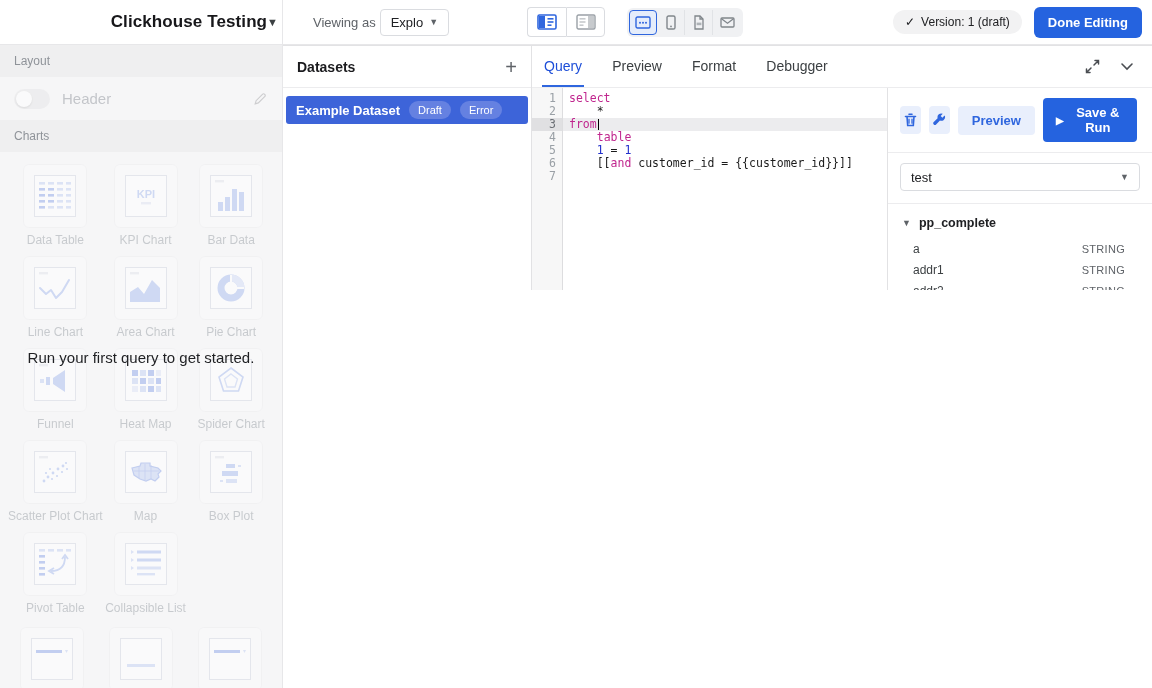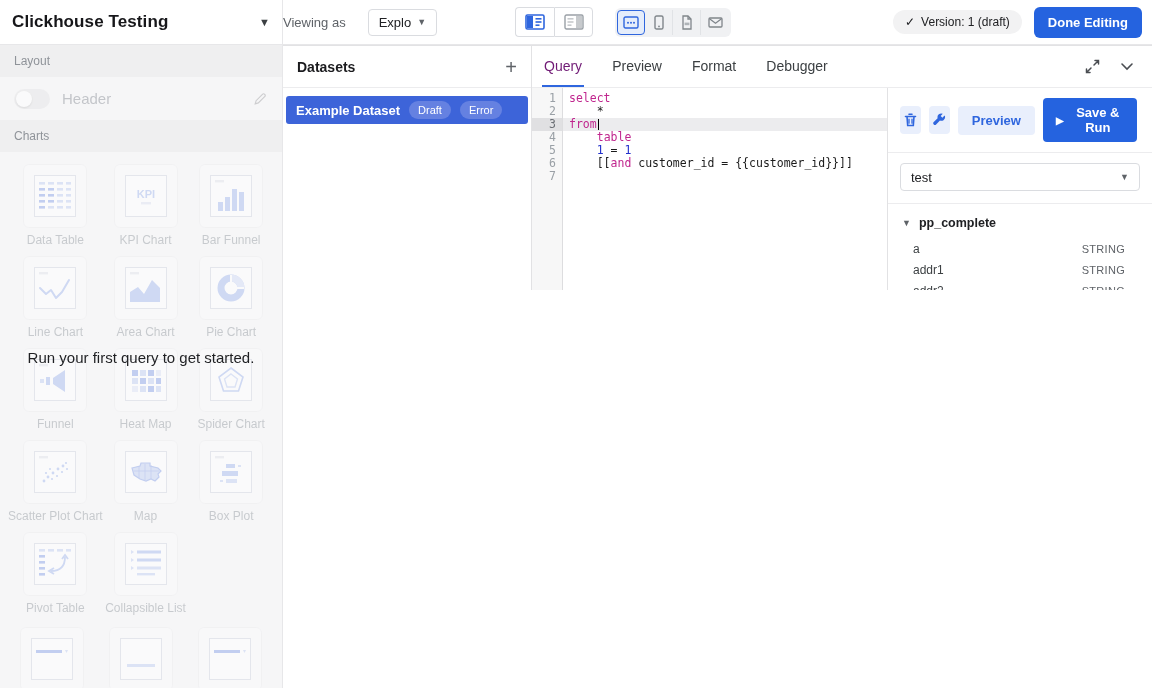--- a/index.html
+++ b/index.html
@@ -2,24 +2,24 @@
 <html><head>
 <meta charset="utf-8">
 <style>
   * { box-sizing: border-box; margin: 0; padding: 0; }
   html,body { width:1152px; height:688px; overflow:hidden; }
   body { font-family:"Liberation Sans", sans-serif; background:#fff; color:#202124; }
   .app { position:relative; width:1152px; height:688px; display:flex; flex-direction:column; }
 
   
   .topbar { height:45px; min-height:45px; display:flex; align-items:center; background:#fff; border-bottom:1px solid #e7e7e9; }
-  .title-block { width:283px; min-width:283px; height:100%; display:flex; align-items:center; justify-content:space-between; padding:0 12px; border-right:1px solid #e7e7e9; }
+  .title-block { width:283px; min-width:283px; height:100%; display:flex; align-items:center; justify-content:flex-end; padding:0 4px; border-right:1px solid #e7e7e9; }
   .dash-title { font-size:17px; font-weight:700; color:#17171a; letter-spacing:.1px; }
   .caret { font-size:11px; color:#3c4043; }
-  .viewing-as { display:flex; align-items:center; gap:22px; margin-left:0; }
+  .viewing-as { display:flex; align-items:center; gap:4px; margin-left:30px; }
   .viewing-label { font-size:13px; color:#5f6368; }
   .explo-btn { display:flex; align-items:center; gap:6px; font-size:13px; color:#202124; background:#fff; border:1px solid #dadce0; border-radius:4px; padding:5px 10px; cursor:pointer; }
   .explo-btn .caret{ font-size:9px; color:#5f6368; }
 
   .panel-toggles { display:flex; margin-left:78px; }
   .ptg-btn { width:39px; height:30px; display:flex; align-items:center; justify-content:center; background:#fff; border:1px solid #dadce0; cursor:pointer; }
   .ptg-btn:first-child { border-radius:4px 0 0 4px; border-right:none; }
   .ptg-btn:last-child { border-radius:0 4px 4px 0; }
 
   .dev-group { display:flex; margin-left:22px; background:#f0f1f3; border-radius:6px; padding:2px; }
@@ -63,21 +63,21 @@
   .datasets-head { height:42px; min-height:42px; display:flex; align-items:center; justify-content:space-between; padding:0 14px; border-bottom:1px solid #ececee; }
   .datasets-title { font-size:14px; font-weight:700; color:#1b1b1e; }
   .plus-btn { font-size:20px; color:#5f6368; cursor:pointer; line-height:1; }
   .dataset-row { margin:8px 3px 0 3px; height:28px; background:#3d64d9; border-radius:3px; display:flex; align-items:center; padding:0 10px; cursor:pointer; }
   .dataset-name { color:#fff; font-size:13px; font-weight:700; }
   .badge { margin-left:9px; background:#6581e1; color:#fff; font-size:11px; border-radius:10px; padding:3px 9px; }
 
   .query-col { flex:1; display:flex; flex-direction:column; overflow:hidden; }
   .tab-bar { height:42px; min-height:42px; display:flex; align-items:center; padding-left:10px; border-bottom:1px solid #ececee; }
   .tab { font-size:14px; color:#3c4043; margin-right:26px; cursor:pointer; height:100%; display:flex; align-items:center; border-bottom:2px solid transparent; padding:0 2px; }
-  .tab.active { color:#701a75; border-bottom:2px solid #2f66de; }
+  .tab.active { color:#1d4ed8; border-bottom:2px solid #2f66de; }
   .tabbar-icons { margin-left:auto; display:flex; align-items:center; gap:20px; padding-right:18px; }
   .icon-btn { cursor:pointer; display:flex; align-items:center; }
 
   .query-content { flex:1; display:flex; overflow:hidden; }
 
   
   .editor { width:356px; min-width:356px; display:flex; font-family:"DejaVu Sans Mono", monospace; font-size:11.5px; border-right:1px solid #e2e2e4; background:#fff; }
   .gutter { width:31px; min-width:31px; background:#f7f7f7; border-right:1px solid #dddddf; padding-top:4px; }
   .gut-num { height:13px; line-height:13px; text-align:right; padding-right:6px; color:#9aa0a6; }
   .gut-num.act { background:#e0e0e2; color:#6b6f75; }
@@ -268,21 +268,21 @@
           <div class="tile">
             <svg width="42" height="42" viewBox="0 0 42 42">
                 <rect x=".5" y=".5" width="41" height="41" fill="#fff" stroke="#d3d8e2"></rect>
                 <rect x="5" y="5" width="9" height="2.4" fill="#e3e6ec"></rect>
                 <rect x="8" y="27" width="5" height="9" fill="#a9bdf0"></rect>
                 <rect x="15" y="22" width="5" height="14" fill="#a9bdf0"></rect>
                 <rect x="22" y="14" width="5" height="22" fill="#a9bdf0"></rect>
                 <rect x="29" y="17" width="5" height="19" fill="#a9bdf0"></rect>
               </svg>
           </div>
-          <div class="card-label">Bar Funnel</div>
+          <div class="card-label">Bar Data</div>
         </div>
 
         <div class="card">
           <div class="tile">
             <svg width="42" height="42" viewBox="0 0 42 42">
                 <rect x=".5" y=".5" width="41" height="41" fill="#fff" stroke="#d3d8e2"></rect>
                 <rect x="5" y="5" width="9" height="2.4" fill="#e3e6ec"></rect>
                 <polyline points="6,21 12,27 17,23 22,31 28,25 35,13" fill="none" stroke="#a9bdf0" stroke-width="2" stroke-linejoin="round" stroke-linecap="round"></polyline>
               </svg>
           </div>

